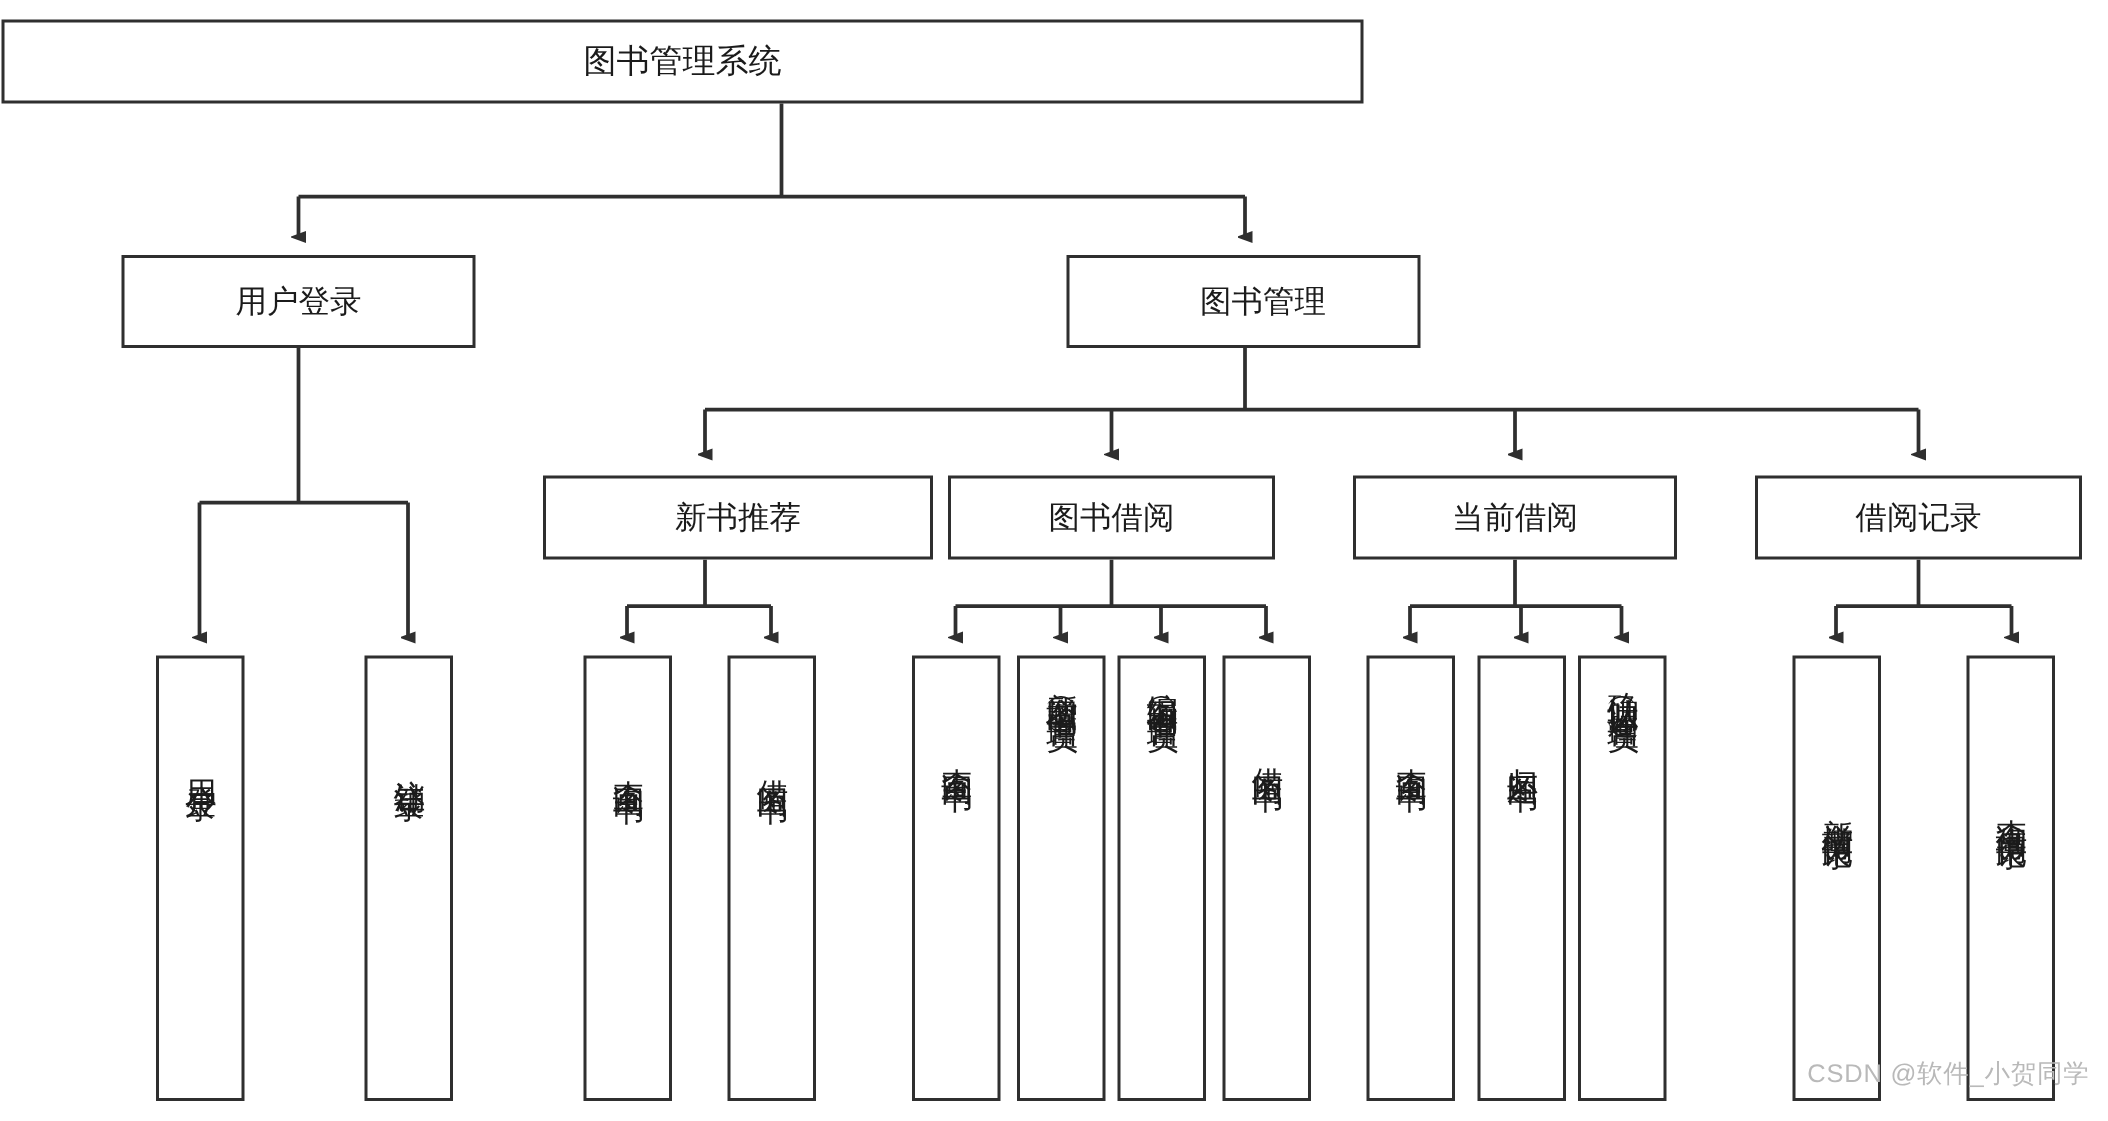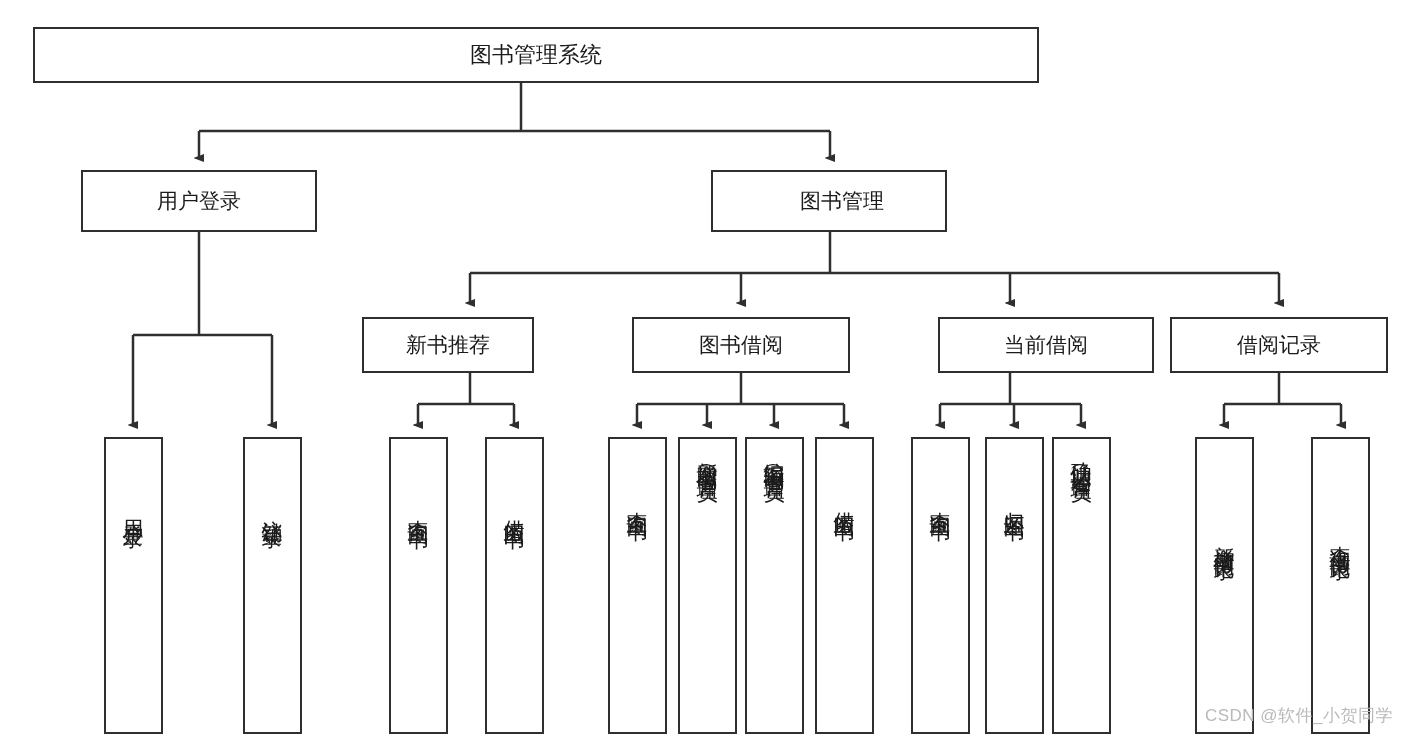--- a/index.html
+++ b/index.html
@@ -118,38 +118,38 @@
       <path d="M1014,404 L1014,425" marker-end="url(#arrow)"></path>
       <path d="M1081,404 L1081,425" marker-end="url(#arrow)"></path>
 
       <path d="M1279,373 L1279,404"></path>
       <path d="M1224,404 L1341,404"></path>
       <path d="M1224,404 L1224,425" marker-end="url(#arrow)"></path>
       <path d="M1341,404 L1341,425" marker-end="url(#arrow)"></path>
     </g>
   </svg>
 
-  <div class="node root" style="left:33px; top:13px; width:1006px; height:56px;margin-top:14px;">
+  <div class="node root" style="left:1px; top:13px; width:908px; height:56px;">
     <span>图书管理系统</span>
   </div>
 
   <div class="node level2" style="left:81px; top:170px; width:236px; height:62px;">
     <span>用户登录</span>
   </div>
   <div class="node level2" style="left:711px; top:170px; width:236px; height:62px;padding-left:26px;">
     <span>图书管理</span>
   </div>
 
-  <div class="node level2" style="left:362px; top:317px; width:172px; height:56px;align-items:center;">
+  <div class="node level2" style="left:362px; top:317px; width:260px; height:56px;align-items:center;">
     <span>新书推荐</span>
   </div>
   <div class="node level2" style="left:632px; top:317px; width:218px; height:56px;text-align:right;">
     <span>图书借阅</span>
   </div>
-  <div class="node level2" style="left:938px; top:317px; width:216px; height:56px;">
+  <div class="node level2" style="left:902px; top:317px; width:216px; height:56px;">
     <span>当前借阅</span>
   </div>
   <div class="node level2" style="left:1170px; top:317px; width:218px; height:56px;">
     <span>借阅记录</span>
   </div>
 
   <div class="node leaf center" style="left:104px; top:437px; width:59px; height:297px;">
     <span class="vtext">用户登录</span>
   </div>
   <div class="node leaf center" style="left:243px; top:437px; width:59px; height:297px;">

